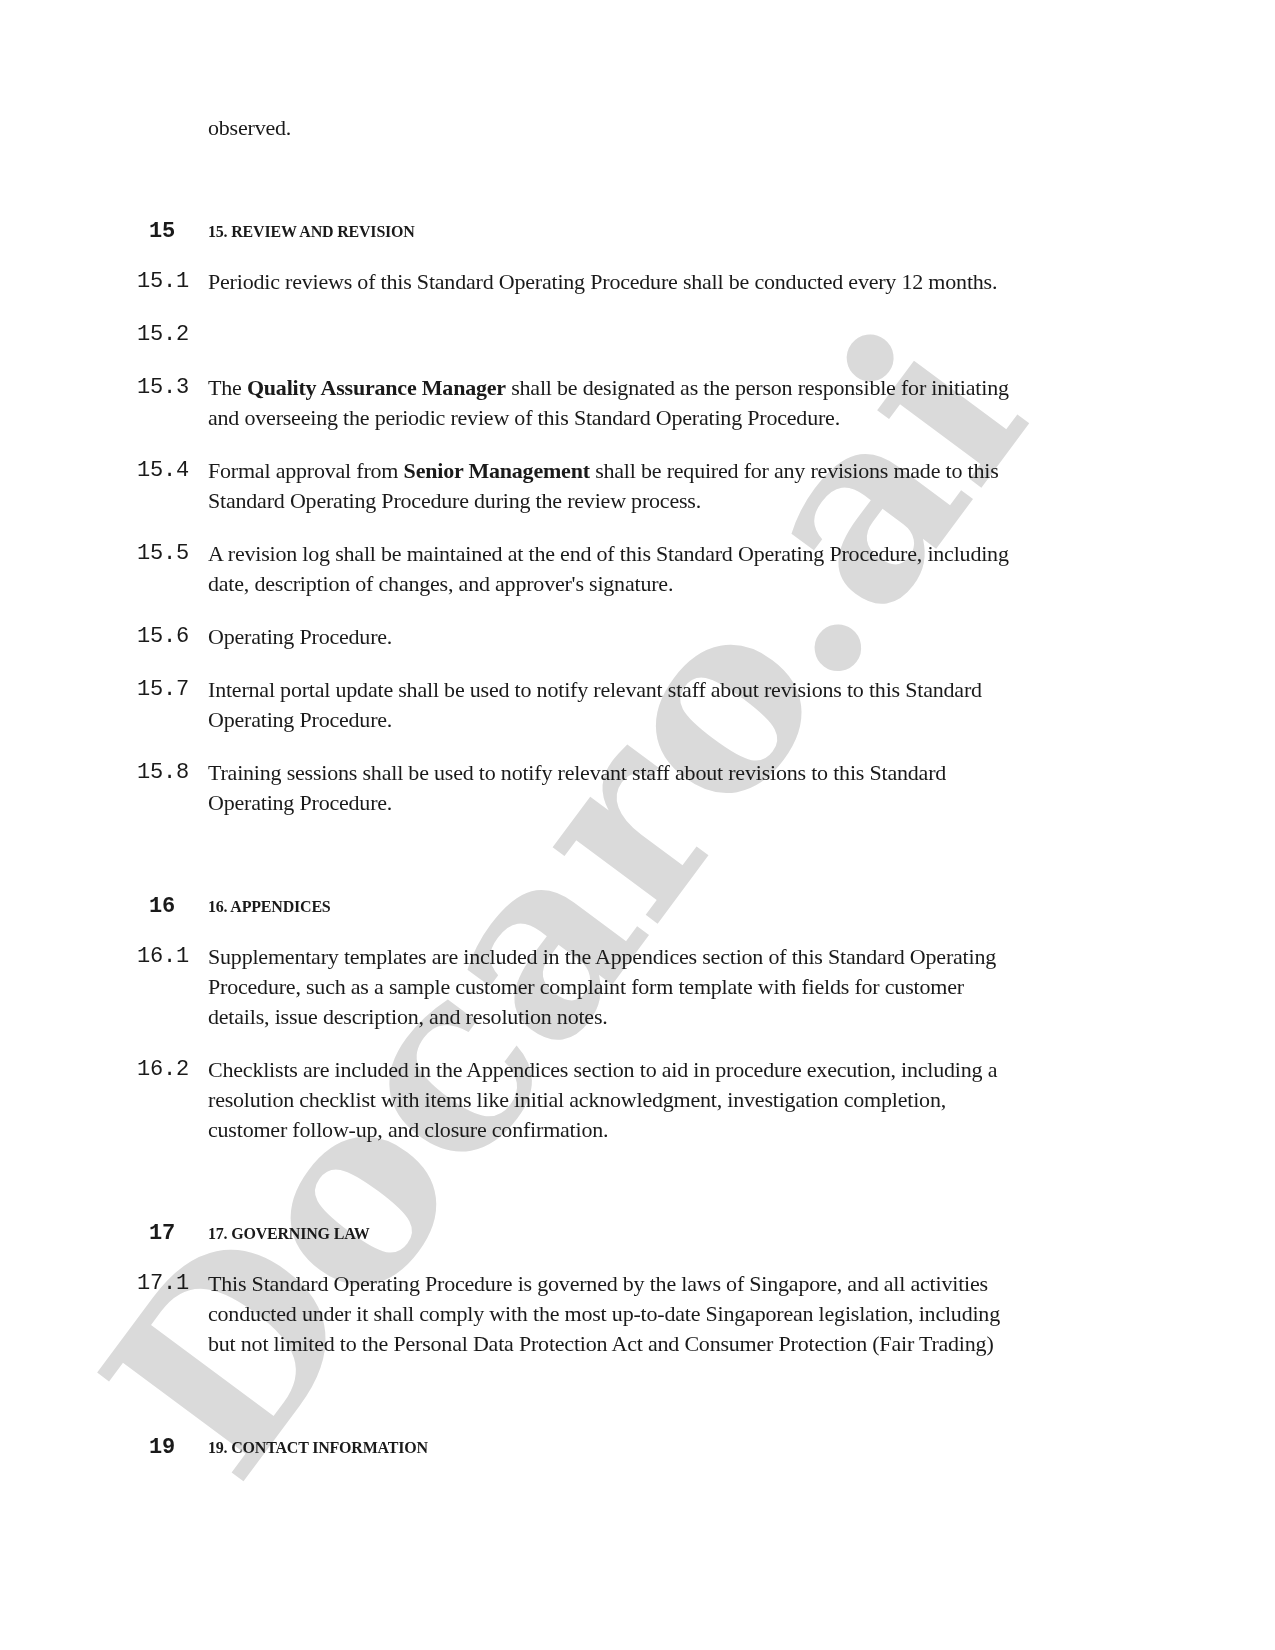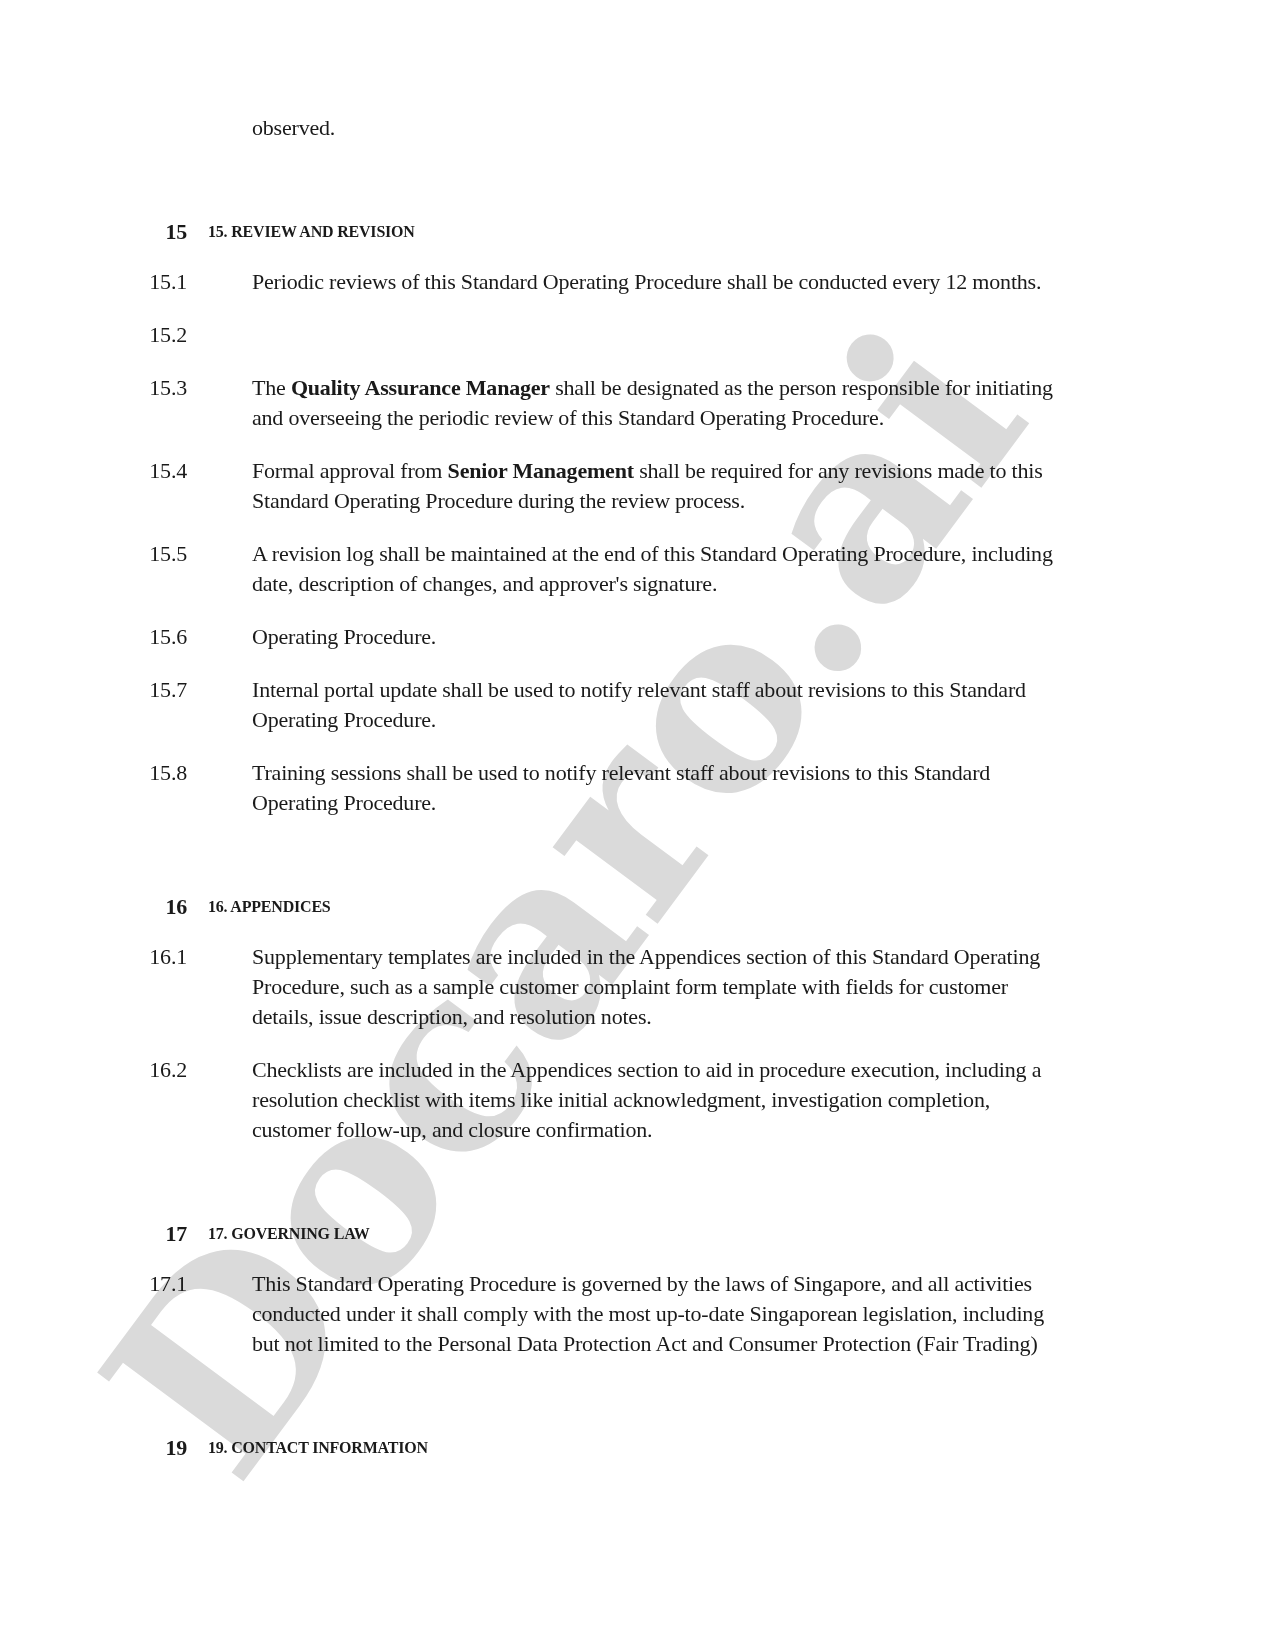--- a/index.html
+++ b/index.html
@@ -28,25 +28,26 @@
     z-index: 1;
     padding: 113px 60px 0 137px;
     font-size: 22px;
     line-height: 30px;
     letter-spacing: -0.2px;
   }
   .row { display: flex; align-items: flex-start; }
   .num {
     flex: 0 0 50px;
     width: 50px;
-    text-align: right;
+    text-align: center;
     white-space: nowrap;
+    font-family: Liberation Mono, monospace;
   }
   .txt { margin-left: 21px; }
-  .line { white-space: nowrap; margin-left: 44px; }
+  .line { white-space: nowrap; }
   .intro-row { margin-bottom: 23px; }
   .section { margin-top: 74px; }
   .heading-row { margin-bottom: 20px; }
   .heading-row .num { font-weight: bold; }
   h2.heading {
     font-size: 16px;
     line-height: 30px;
     font-weight: bold;
     margin: 0 0 0 21px;
     letter-spacing: -0.2px;

